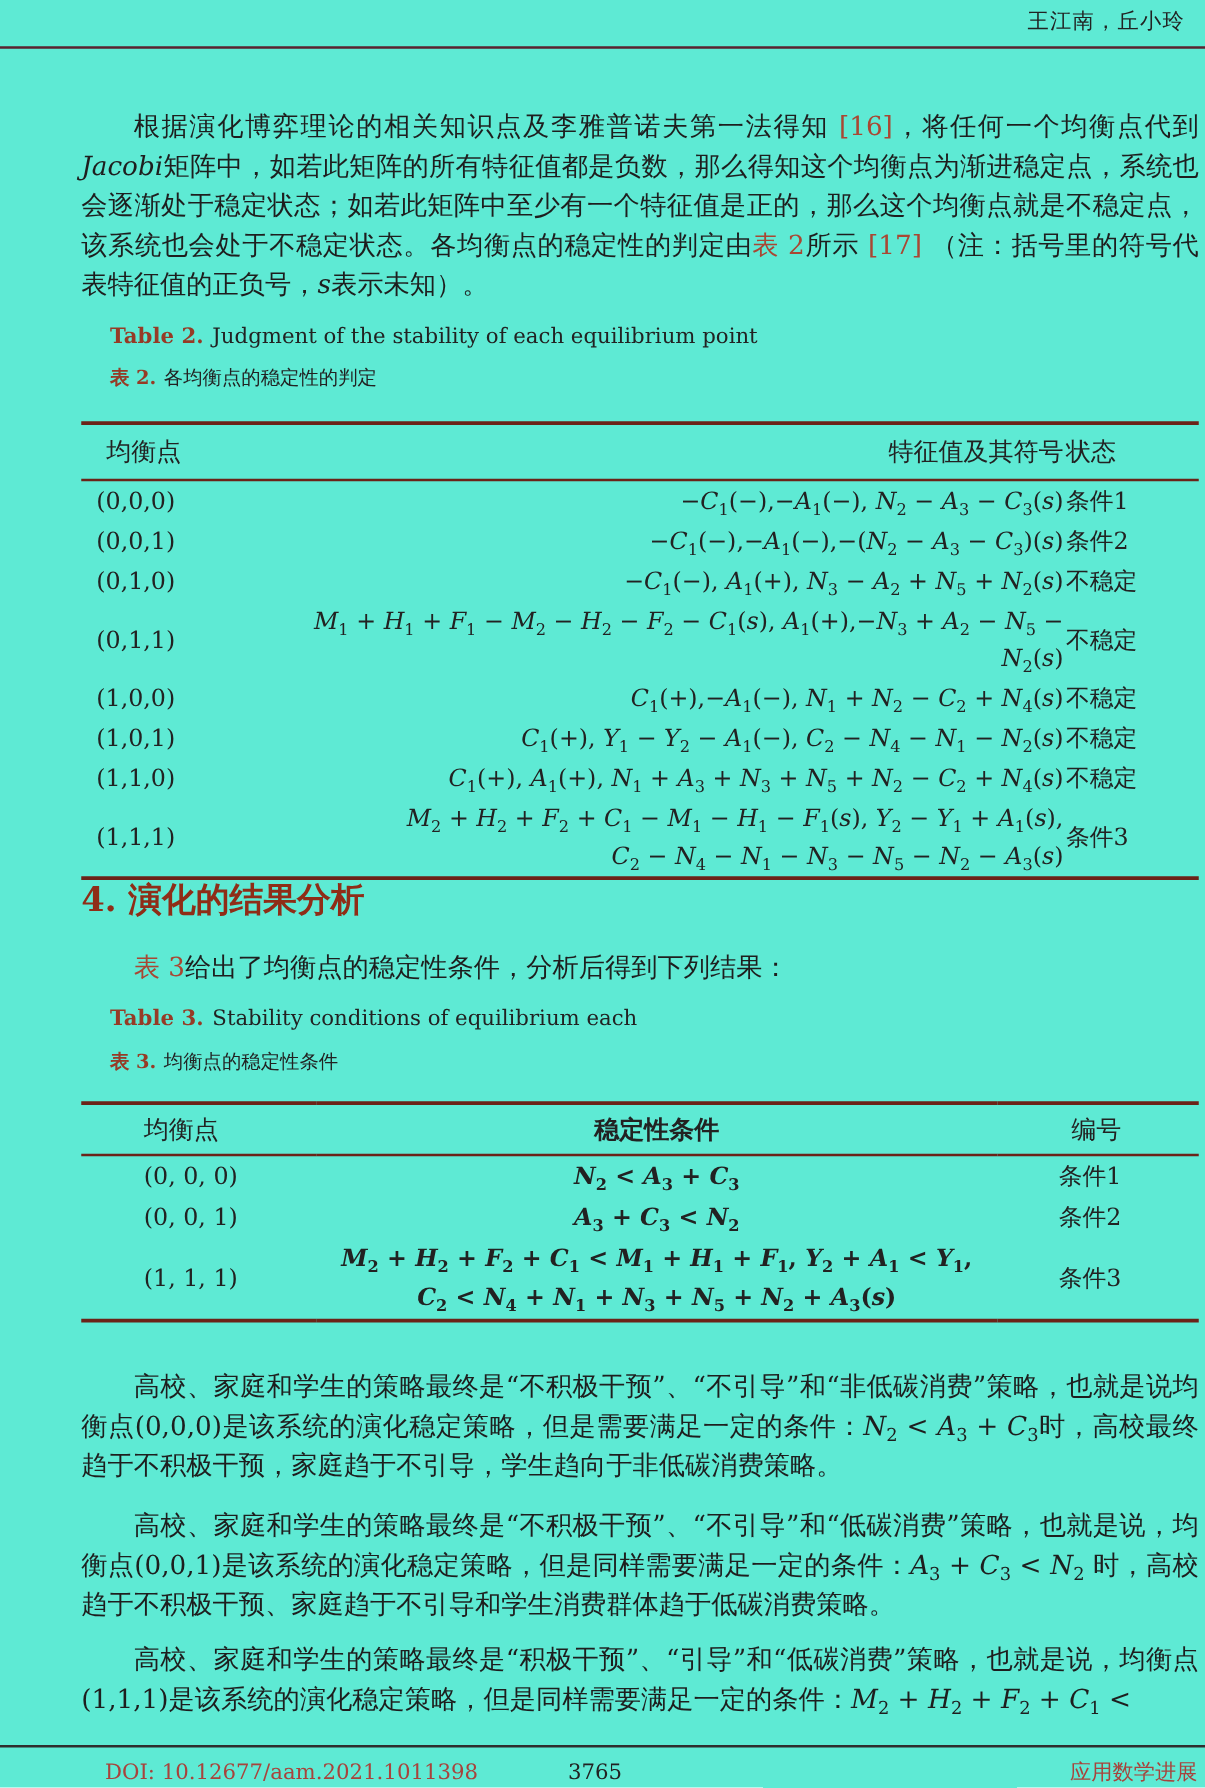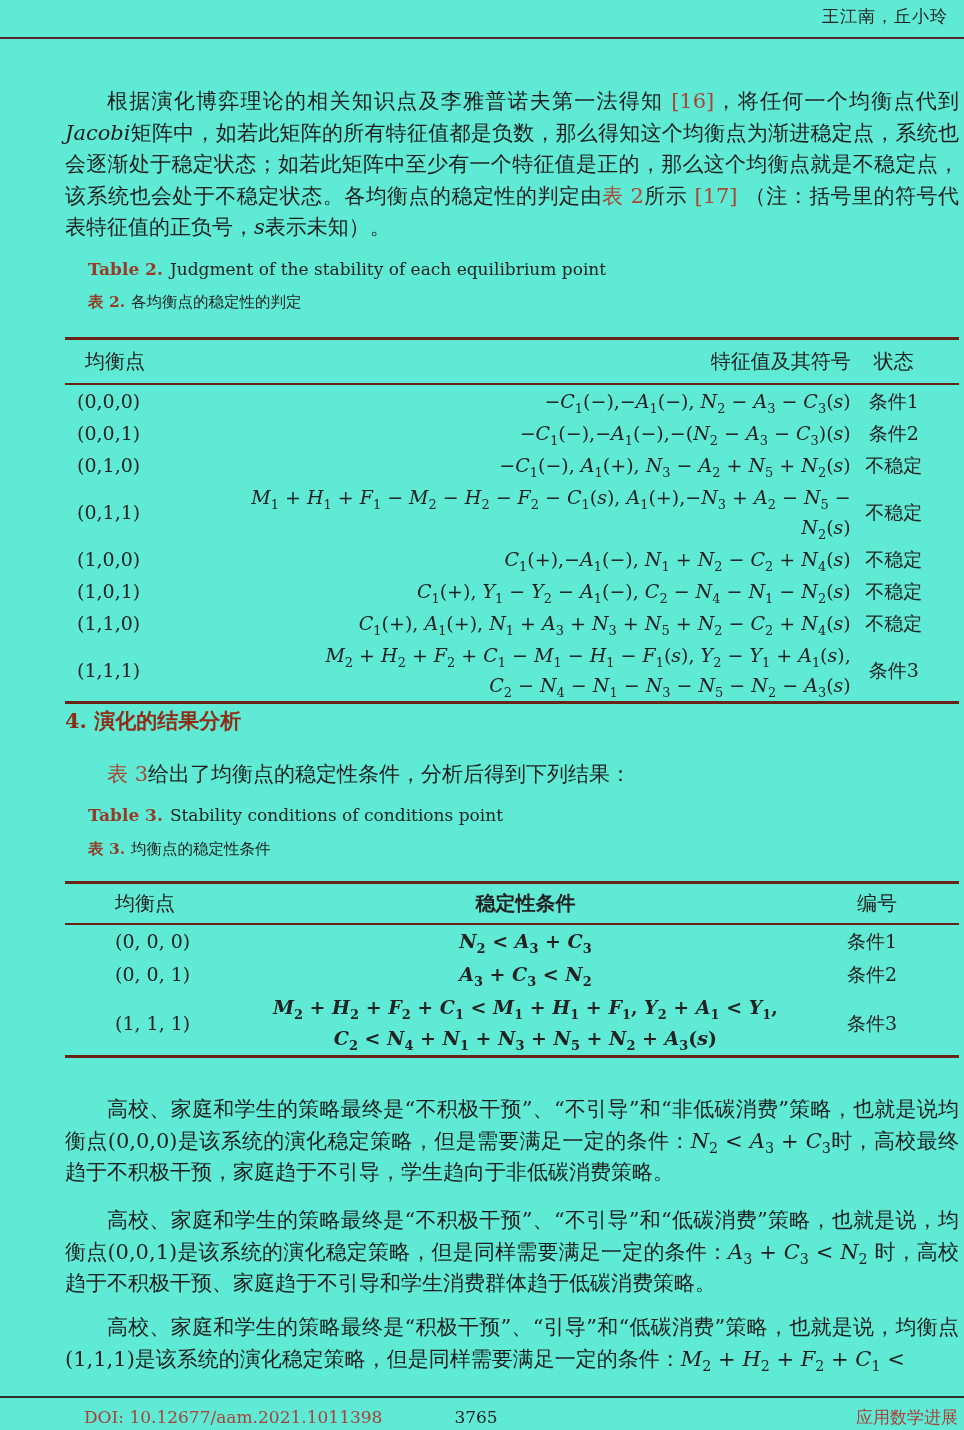--- a/index.html
+++ b/index.html
@@ -29,34 +29,34 @@
   .seg-ref{color:var(--ref-red);}
   .seg-math i{font-style:italic;}
   .seg-math sub, .math sub{font-size:68%;line-height:0;}
 
   .caption{left:65px;right:5px;font-size:17px;margin-left:23px;}
   .caption .cap-label{color:var(--cap-label);font-weight:bold;}
   .caption .cap-text{color:#222;margin-left:7px;}
   .caption-cn{font-size:15.5px;}
   .caption-cn .cap-text{margin-left:6px;}
 
-  .section-heading{left:65px;right:5px;font-size:21px;font-weight:bold;color:var(--maroon);line-height:34px;}
+  .section-heading{left:65px;right:5px;font-size:27px;font-weight:bold;color:var(--maroon);line-height:34px;}
 
   .tablewrap{left:65px;right:5px;}
   table.doc-table{width:100%;border-collapse:collapse;border-top:3px solid var(--rule-table);
     border-bottom:3px solid var(--rule-table);font-size:19px;color:#222;}
   table.doc-table th{font-weight:normal;font-size:20px;border-bottom:2px solid var(--rule-table);}
   table.doc-table td, table.doc-table th{vertical-align:middle;}
   table.doc-table td{line-height:30px;padding-top:1px;padding-bottom:1px;}
   .math i{font-style:italic;}
 
   #table2 th{padding-top:8px;padding-bottom:8px;}
   #table2 .c1{text-align:left;padding-left:20px;width:16%;}
   #table2 .c2{text-align:right;}
-  #table2 .c3{text-align:center;padding-right:24px;width:12%;}
+  #table2 .c3{text-align:left;padding-right:24px;width:12%;}
   #table2 tbody .c1{padding-left:12px;}
 
   #table3 th{padding-top:6px;padding-bottom:6px;}
   #table3 .c1{text-align:left;padding-left:50px;width:21%;}
   #table3 .c2{text-align:center;font-weight:bold;}
   #table3 .c3{text-align:right;padding-right:62px;width:18%;}
   #table3 td{line-height:31px;}
 </style>
 </head>
 <body>
@@ -122,21 +122,21 @@
             <td class="c3">条件3</td>
           </tr>
         </tbody>
       </table>
   </div>
 
   <h2 class="abs section-heading" style="top:704px;margin:0">4. 演化的结果分析</h2>
 
   <p class="abs bodyblock bodytext" style="top:759px"><span class="seg-ref">表 3</span><span class="seg-plain">给出了均衡点的稳定性条件，分析后得到下列结果：</span></p>
 
-  <div class="abs caption" style="top:805px"><span class="cap-label">Table 3.</span><span class="cap-text">Stability conditions of conditions point</span></div>
+  <div class="abs caption" style="top:805px"><span class="cap-label">Table 3.</span><span class="cap-text">Stability conditions of equilibrium each</span></div>
   <div class="abs caption caption-cn" style="top:839px"><span class="cap-label">表 3.</span><span class="cap-text">均衡点的稳定性条件</span></div>
 
   <div class="abs tablewrap" style="top:881px">
     <table id="table3" class="doc-table">
         <thead>
           <tr>
             <th class="c1">均衡点</th>
             <th class="c2">稳定性条件</th>
             <th class="c3">编号</th>
           </tr>

